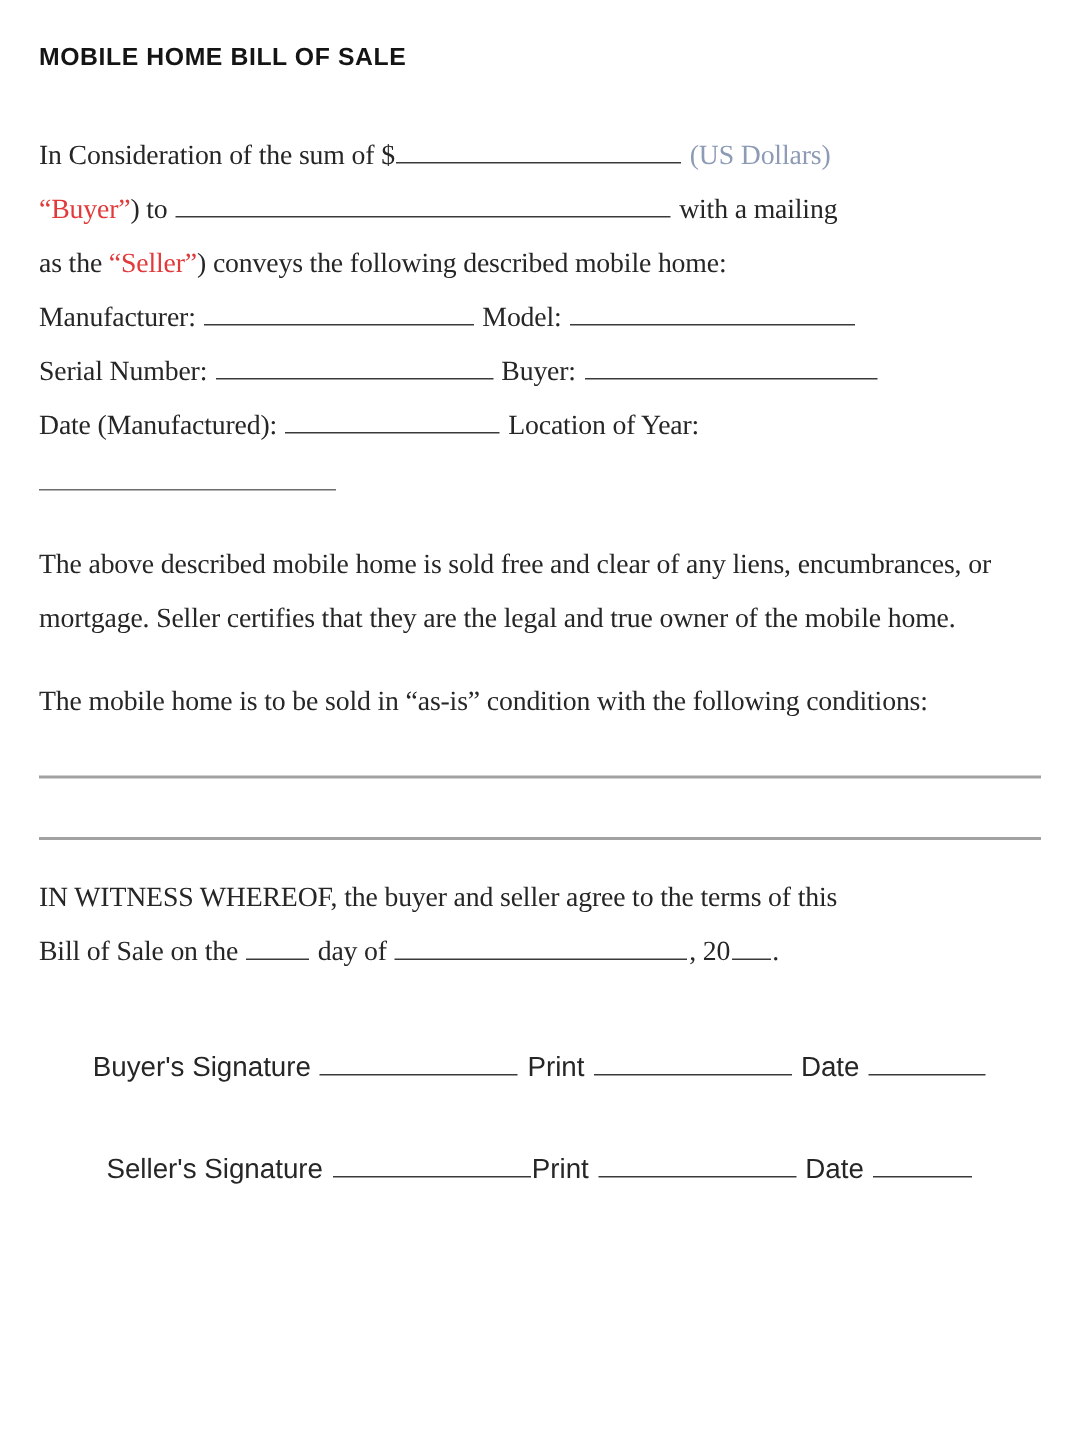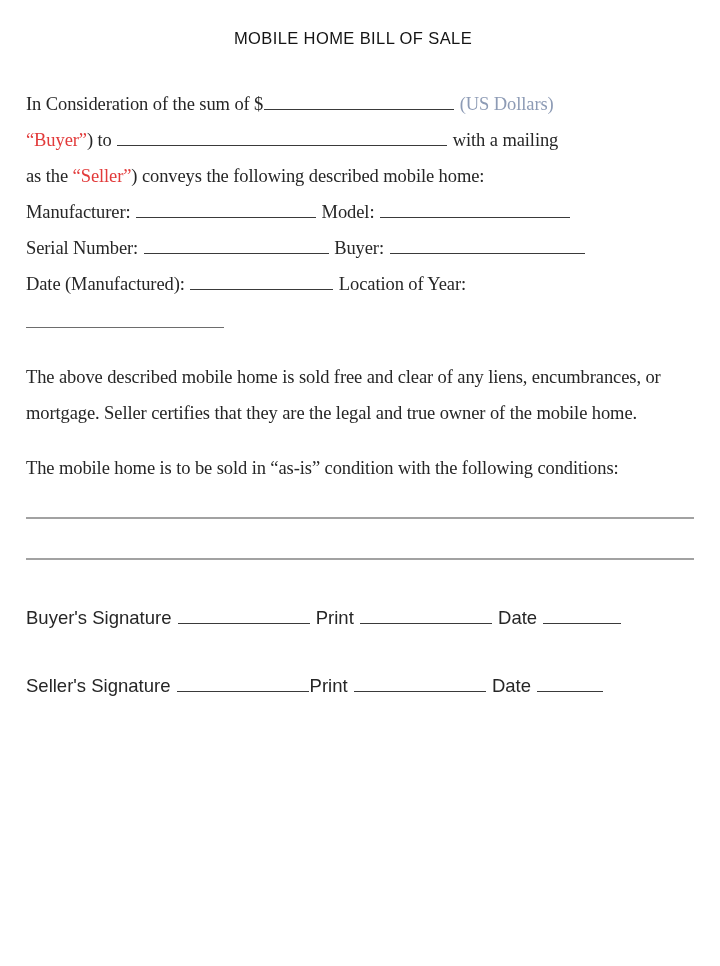--- a/index.html
+++ b/index.html
@@ -19,23 +19,22 @@
     position: relative;
     width: 720px;
     height: 966px;
     background: #ffffff;
     box-sizing: border-box;
     padding: 0 26px;
     overflow: hidden;
   }
 
   .doc-title {
-    text-align: center;
     font-size: 16.5px;
-    font-weight: normal;
+    font-weight: bold;
     letter-spacing: 0.4px;
     color: #141414;
     margin: 0;
     padding-top: 29px;
     padding-right: 14px;
   }
 
   .body-block {
     margin-top: 38px;
   }
@@ -85,21 +84,21 @@
     border: 0;
     border-top: 2px solid #a2a2a2;
     margin: 0;
     width: 100%;
   }
   .rule-1 { margin-top: 31px; }
   .rule-2 { margin-top: 39px; }
 
   .witness-block { margin-top: 21px; }
 
-  .sig-block { margin-top: 43px; }
+  .sig-block { margin-top: 43px; text-align: center; }
   .sig-line { font-size: 18.5px; line-height: 30px; white-space: nowrap; color: #262626; }
   .sig-gap { height: 38px; }
 
   .loc-tail { margin-top: 2px; }
   .tail-blank {
     display: inline-block;
     border-bottom: 1.8px solid #6d6d6d;
     width: 198px;
     height: 14px;
   }
@@ -144,20 +143,26 @@
       <span class="tail-blank"></span>
     </div>
 
     <div class="line wrap">The above described mobile home is sold free and clear of any liens, encumbrances, or mortgage. Seller certifies that they are the legal and true owner of the mobile home.</div>
 
     <div class="line wrap">The mobile home is to be sold in “as-is” condition with the following conditions:</div>
 
     <hr class="rule rule-1">
     <hr class="rule rule-2">
 
+    <div class="witness-block">
+      <div class="line">IN WITNESS WHEREOF, the buyer and seller agree to the terms of this</div>
+      <div class="line">
+        <span>Bill of Sale on the</span> <span class="blank b-day"></span> <span>day of</span> <span class="blank b-month"></span><span>,</span> <span>20</span><span class="blank b-20"></span><span>.</span>
+      </div>
+    </div>
 
     <div class="sig-block">
       <div class="sig-line">
         <span>Buyer's Signature</span> <span class="blank b-sig"></span> <span>Print</span> <span class="blank b-print"></span> <span>Date</span> <span class="blank b-date"></span>
       </div>
 
       <div class="sig-gap"></div>
 
       <div class="sig-line">
         <span>Seller's Signature</span> <span class="blank b-sig"></span><span>Print</span> <span class="blank b-print"></span> <span>Date</span> <span class="blank b-date-s"></span>

